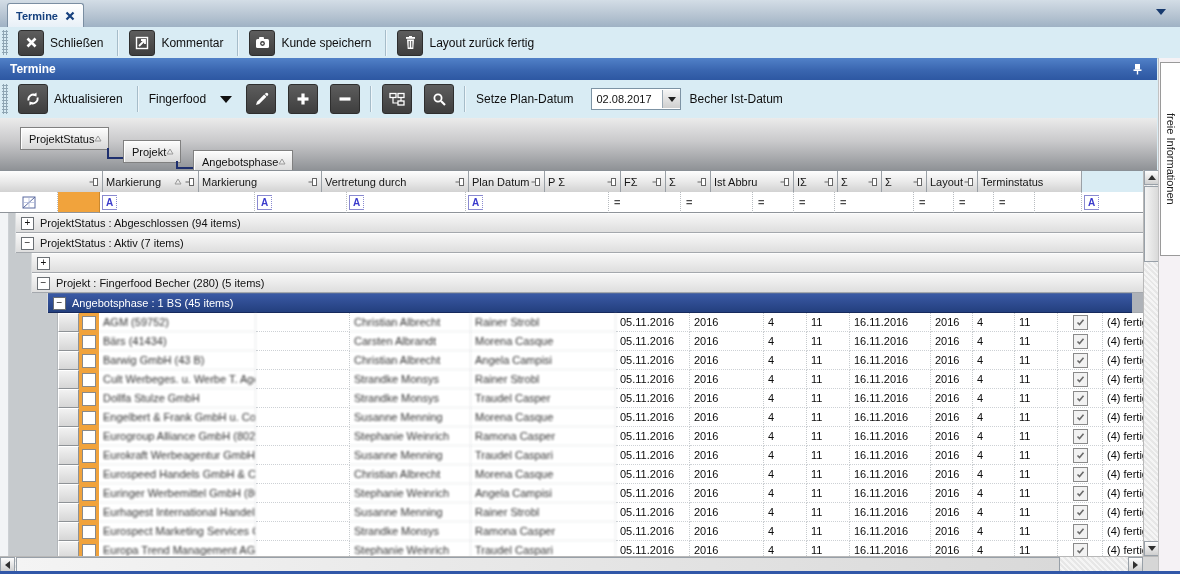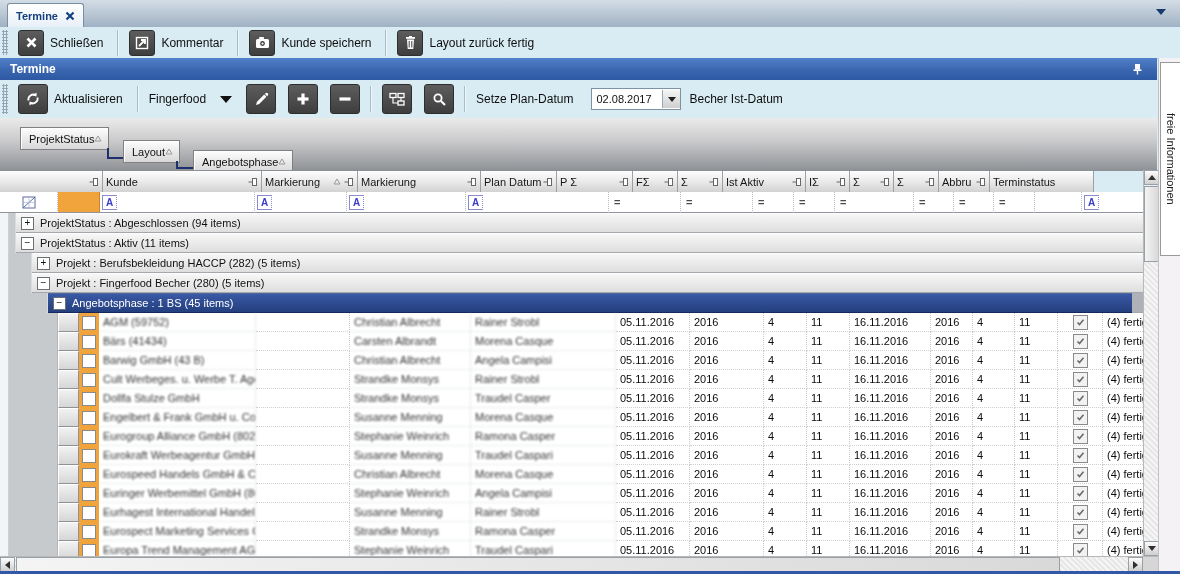--- a/index.html
+++ b/index.html
@@ -266,50 +266,41 @@
     <div class="chip" style="left:20px;top:9px;">
       <span>ProjektStatus</span>
       <span>
           <svg width="8" height="7" viewBox="0 0 8 7">
             <path d="M4 1 L7 6 H1 Z" fill="none" stroke="#9a9a9a"></path>
           </svg>
         </span>
     </div>
     <div class="lconn" style="left:107px;top:30px;width:16px;height:9px;"></div>
     <div class="chip" style="left:123px;top:22px;">
-      <span>Layout</span>
+      <span>Projekt</span>
       <span>
           <svg width="8" height="7" viewBox="0 0 8 7">
             <path d="M4 1 L7 6 H1 Z" fill="none" stroke="#9a9a9a"></path>
           </svg>
         </span>
     </div>
     <div class="lconn" style="left:176px;top:43px;width:17px;height:6px;"></div>
     <div class="chip" style="left:193px;top:32px;">
       <span>Angebotsphase</span>
       <span>
           <svg width="8" height="7" viewBox="0 0 8 7">
             <path d="M4 1 L7 6 H1 Z" fill="none" stroke="#9a9a9a"></path>
           </svg>
         </span>
     </div>
   </div>
 
   <div class="gridheader" id="hdr">
       <div class="hcell" style="width:96px">
         <span class="hlabel"></span>
-        <span>
-          <svg width="10" height="10" viewBox="0 0 10 10">
-            <line x1="0.5" y1="5" x2="4" y2="5" stroke="#666"></line>
-            <rect x="4.5" y="1.5" width="4" height="7" fill="#fff" stroke="#666"></rect>
-          </svg>
-        </span>
-      </div>
-      <div class="hcell" style="width:152px">
-        <span class="hlabel">Kunde</span>
         <span>
           <svg width="10" height="10" viewBox="0 0 10 10">
             <line x1="0.5" y1="5" x2="4" y2="5" stroke="#666"></line>
             <rect x="4.5" y="1.5" width="4" height="7" fill="#fff" stroke="#666"></rect>
           </svg>
         </span>
       </div>
       <div class="hcell" style="width:89px">
         <span class="hlabel">Markierung</span>
         <span style="margin-right:3px">
@@ -326,20 +317,29 @@
       </div>
       <div class="hcell" style="width:116px">
         <span class="hlabel">Markierung</span>
         <span>
           <svg width="10" height="10" viewBox="0 0 10 10">
             <line x1="0.5" y1="5" x2="4" y2="5" stroke="#666"></line>
             <rect x="4.5" y="1.5" width="4" height="7" fill="#fff" stroke="#666"></rect>
           </svg>
         </span>
       </div>
+      <div class="hcell" style="width:140px">
+        <span class="hlabel">Vertretung durch</span>
+        <span>
+          <svg width="10" height="10" viewBox="0 0 10 10">
+            <line x1="0.5" y1="5" x2="4" y2="5" stroke="#666"></line>
+            <rect x="4.5" y="1.5" width="4" height="7" fill="#fff" stroke="#666"></rect>
+          </svg>
+        </span>
+      </div>
       <div class="hcell" style="width:69px">
         <span class="hlabel">Plan Datum</span>
         <span>
           <svg width="10" height="10" viewBox="0 0 10 10">
             <line x1="0.5" y1="5" x2="4" y2="5" stroke="#666"></line>
             <rect x="4.5" y="1.5" width="4" height="7" fill="#fff" stroke="#666"></rect>
           </svg>
         </span>
       </div>
       <div class="hcell" style="width:69px">
@@ -363,21 +363,21 @@
       <div class="hcell" style="width:38px">
         <span class="hlabel">Σ</span>
         <span>
           <svg width="10" height="10" viewBox="0 0 10 10">
             <line x1="0.5" y1="5" x2="4" y2="5" stroke="#666"></line>
             <rect x="4.5" y="1.5" width="4" height="7" fill="#fff" stroke="#666"></rect>
           </svg>
         </span>
       </div>
       <div class="hcell" style="width:76px">
-        <span class="hlabel">Ist Aktiv</span>
+        <span class="hlabel">Ist Abbru</span>
         <span>
           <svg width="10" height="10" viewBox="0 0 10 10">
             <line x1="0.5" y1="5" x2="4" y2="5" stroke="#666"></line>
             <rect x="4.5" y="1.5" width="4" height="7" fill="#fff" stroke="#666"></rect>
           </svg>
         </span>
       </div>
       <div class="hcell" style="width:37px">
         <span class="hlabel">IΣ</span>
         <span>
@@ -399,21 +399,21 @@
       <div class="hcell" style="width:38px">
         <span class="hlabel">Σ</span>
         <span>
           <svg width="10" height="10" viewBox="0 0 10 10">
             <line x1="0.5" y1="5" x2="4" y2="5" stroke="#666"></line>
             <rect x="4.5" y="1.5" width="4" height="7" fill="#fff" stroke="#666"></rect>
           </svg>
         </span>
       </div>
       <div class="hcell" style="width:44px">
-        <span class="hlabel">Abbru</span>
+        <span class="hlabel">Layout</span>
         <span>
           <svg width="10" height="10" viewBox="0 0 10 10">
             <line x1="0.5" y1="5" x2="4" y2="5" stroke="#666"></line>
             <rect x="4.5" y="1.5" width="4" height="7" fill="#fff" stroke="#666"></rect>
           </svg>
         </span>
       </div>
       <div class="hcell" style="width:97px">
         <span class="hlabel">Terminstatus</span>
       </div>
@@ -477,29 +477,28 @@
         <div class="gbar">
           <span class="gbox">+</span>
           <span>ProjektStatus : Abgeschlossen (94 items)</span>
         </div>
       </div>
       <div class="grow">
         <div class="edge"></div>
         <div class="gindent" style="width:6px"></div>
         <div class="gbar">
           <span class="gbox">−</span>
-          <span>ProjektStatus : Aktiv (11 items)</span>
+          <span>ProjektStatus : Aktiv (7 items)</span>
         </div>
       </div>
       <div class="grow">
         <div class="edge"></div>
         <div class="gindent" style="width:22px"></div>
         <div class="gbar">
           <span class="gbox">+</span>
-          <span>Projekt : Berufsbekleidung HACCP (282) (5 items)</span>
         </div>
       </div>
       <div class="grow">
         <div class="edge"></div>
         <div class="gindent" style="width:22px"></div>
         <div class="gbar">
           <span class="gbox">−</span>
           <span>Projekt : Fingerfood Becher (280) (5 items)</span>
         </div>
       </div>

